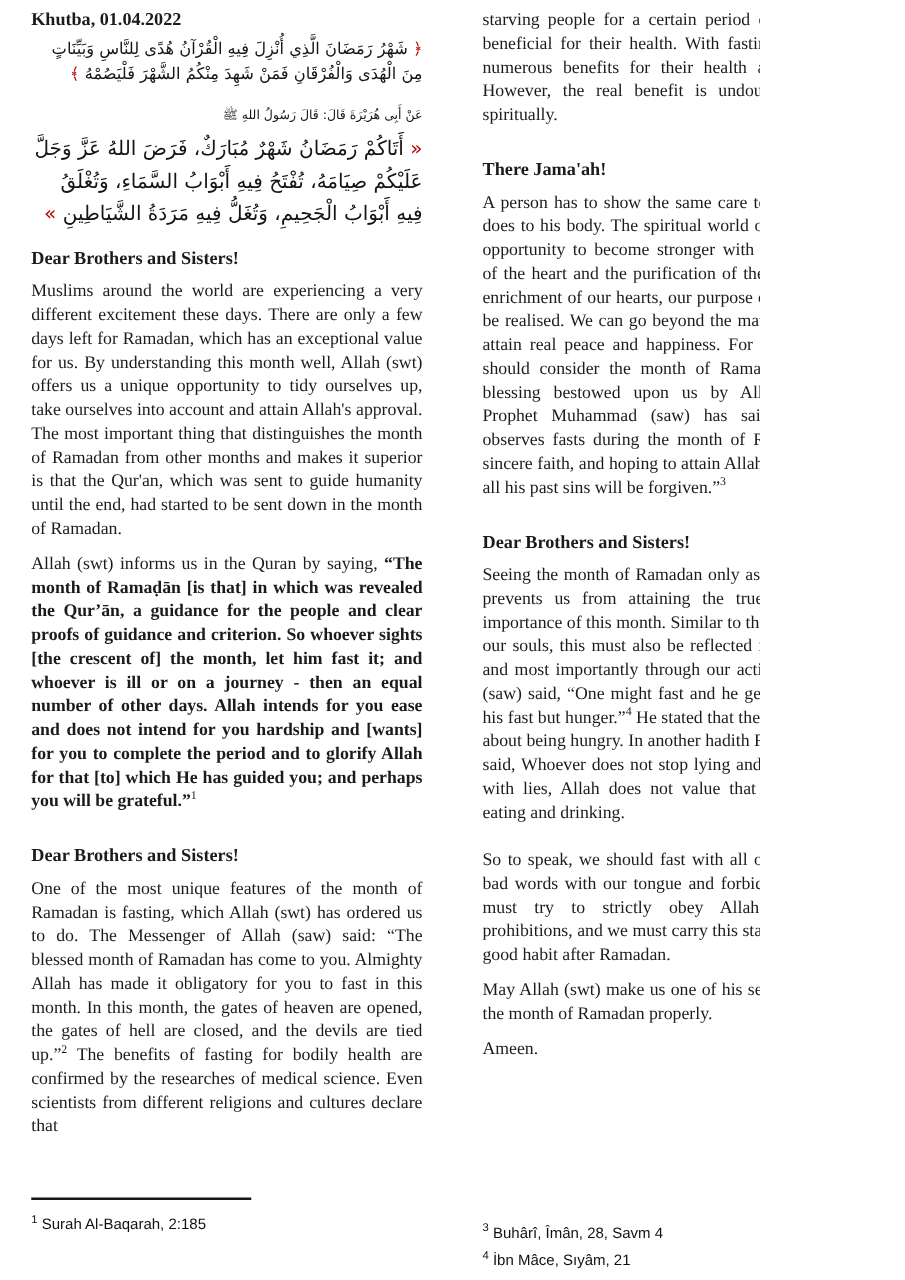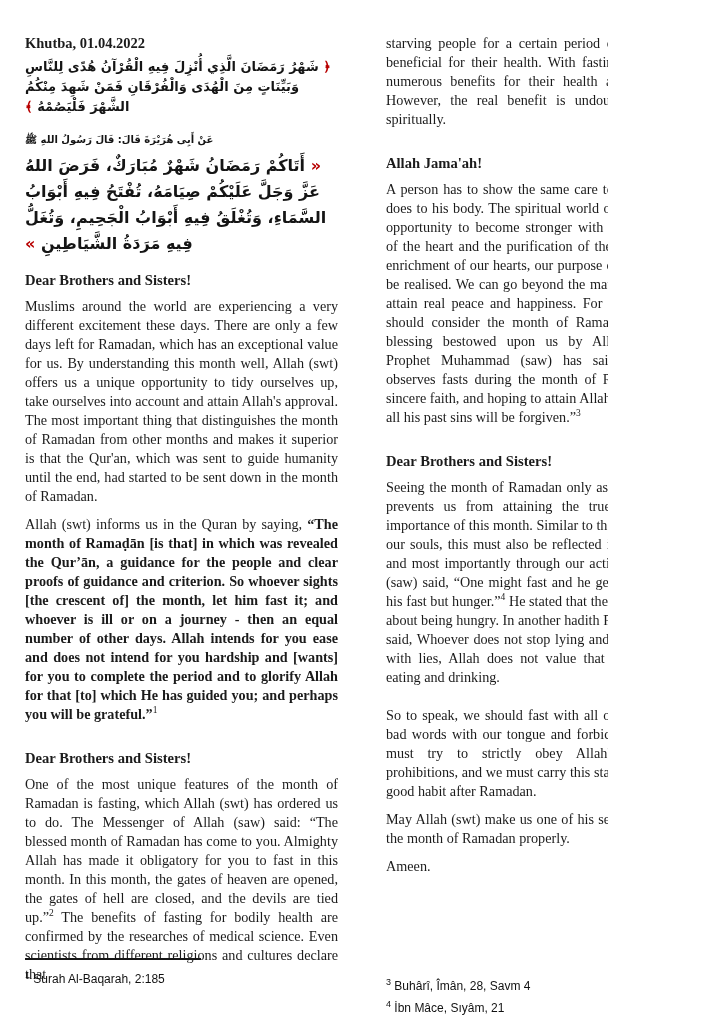--- a/index.html
+++ b/index.html
@@ -1,31 +1,31 @@
 <!DOCTYPE html>
 <html style="--accent: #b80000;"><head>
 <meta charset="utf-8">
 <style>
   :root { --accent: #b80000; --ink: #1b1b1b; }
   * { box-sizing: border-box; }
   html, body { margin: 0; padding: 0; background: #ffffff; }
   .page {
     width: 608px; height: 1024px; position: relative; background: #ffffff;
     font-family: "Liberation Serif", serif; color: var(--ink);
-    padding: 34px 25px 0 25px; overflow: hidden;
+    padding: 7px 25px 0 25px; overflow: hidden;
   }
   .columns { display: flex; gap: 48px; }
   .col { width: 313px; flex: 0 0 313px; }
 
   .header-date { font-weight: bold; font-size: 14.5px; line-height: 18px; }
   .page-title  { font-weight: bold; font-size: 15.5px; line-height: 20px; margin-top: 2px; }
 
   .arabic {
-    direction: rtl; unicode-bidi: embed; text-align: left;
-    font-family: "DejaVu Sans", sans-serif; font-weight: bold; color: #151515;
+    direction: rtl; unicode-bidi: embed; text-align: right;
+    font-family: "DejaVu Sans", sans-serif; font-weight: normal; color: #151515;
   }
   .arabic-quran    { font-size: 13px; line-height: 20px; margin-top: 5px; }
   .arabic-narrator { font-size: 10px; line-height: 20px; margin-top: 13px; }
   .arabic-hadith   { font-size: 16px; line-height: 26px; margin-top: 3px; }
   .red { color: var(--accent); }
 
   .sec-heading { font-weight: bold; font-size: 14.6px; line-height: 18px; margin: 25px 0 8px 0; }
   .sec-heading.first-after-arabic { margin-top: 14px; }
 
   .body-para { font-size: 14.2px; line-height: 19px; text-align: justify; margin: 0 0 9px 0; }
@@ -69,21 +69,21 @@
 
       <p class="body-para"><span>Allah (swt) informs us in the Quran by saying, </span><span class="bq">“The month of Ramaḍān [is that] in which was revealed the Qur’ān, a guidance for the people and clear proofs of guidance and criterion. So whoever sights [the crescent of] the month, let him fast it; and whoever is ill or on a journey - then an equal number of other days. Allah intends for you ease and does not intend for you hardship and [wants] for you to complete the period and to glorify Allah for that [to] which He has guided you; and perhaps you will be grateful.”</span><sup class="fn-ref">1</sup></p>
 
       <div class="sec-heading">Dear Brothers and Sisters!</div>
       <p class="body-para"><span>One of the most unique features of the month of Ramadan is fasting, which Allah (swt) has ordered us to do. The Messenger of Allah (saw) said: “The blessed month of Ramadan has come to you. Almighty Allah has made it obligatory for you to fast in this month. In this month, the gates of heaven are opened, the gates of hell are closed, and the devils are tied up.”</span><sup class="fn-ref">2</sup><span> The benefits of fasting for bodily health are confirmed by the researches of medical science. Even scientists from different religions and cultures declare that</span></p>
     </div>
 
     <div class="col">
       <p class="body-para">starving people for a certain period of time will be beneficial for their health. With fasting, people gain numerous benefits for their health and well-being. However, the real benefit is undoubtedly realised spiritually.</p>
 
-      <div class="sec-heading">Allah Jama'ah!</div>
+      <div class="sec-heading">There Jama'ah!</div>
       <p class="body-para"><span>A person has to show the same care to his soul as he does to his body. The spiritual world of man finds the opportunity to become stronger with the purification of the heart and the purification of the soul. With the enrichment of our hearts, our purpose of existence can be realised. We can go beyond the material world and attain real peace and happiness. For this reason, we should consider the month of Ramadan as a great blessing bestowed upon us by Allah (swt). Our Prophet Muhammad (saw) has said, “ Whoever observes fasts during the month of Ramadan out of sincere faith, and hoping to attain Allah's rewards, then all his past sins will be forgiven.”</span><sup class="fn-ref">3</sup></p>
 
       <div class="sec-heading">Dear Brothers and Sisters!</div>
       <p class="body-para"><span>Seeing the month of Ramadan only as days of hunger prevents us from attaining the true meaning and importance of this month. Similar to the purification of our souls, this must also be reflected in our daily life and most importantly through our actions. Rasulullah (saw) said, “One might fast and he gets nothing from his fast but hunger.”</span><sup class="fn-ref">4</sup><span> He stated that the issue is not just about being hungry. In another hadith Rasulullah (saw) said, Whoever does not stop lying and doing business with lies, Allah does not value that person to stop eating and drinking.</span></p>
 
       <p class="body-para gap-top">So to speak, we should fast with all our limbs, avoid bad words with our tongue and forbidden things. We must try to strictly obey Allah's orders and prohibitions, and we must carry this state of ours into a good habit after Ramadan.</p>
       <p class="body-para">May Allah (swt) make us one of his servants who live the month of Ramadan properly.</p>
       <p class="body-para">Ameen.</p>
     </div>
 

